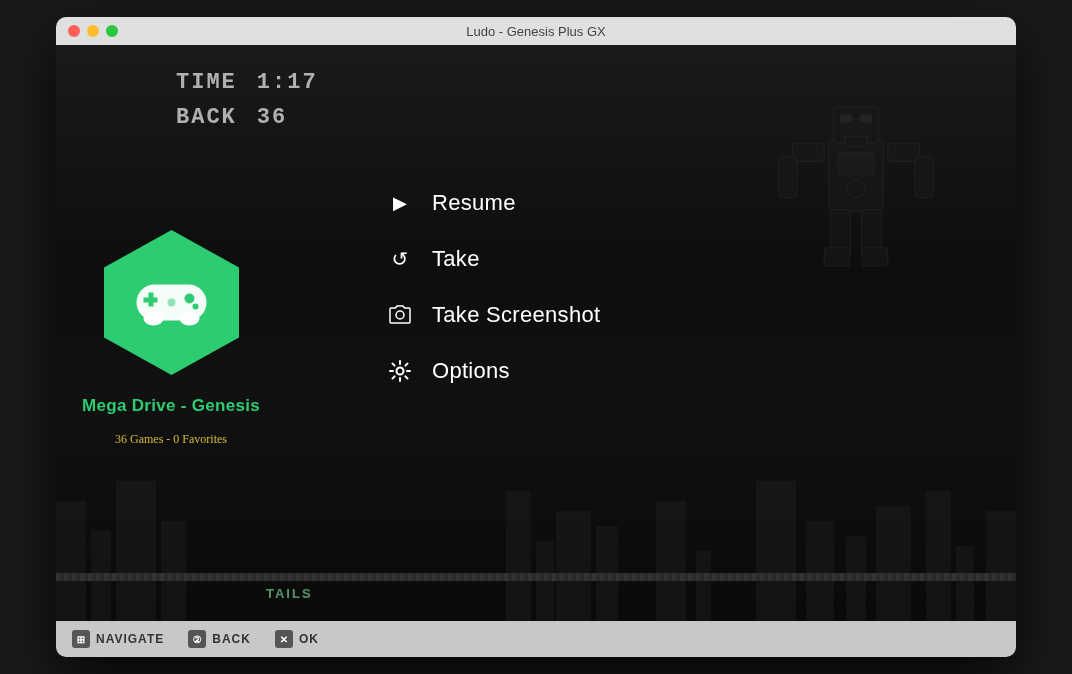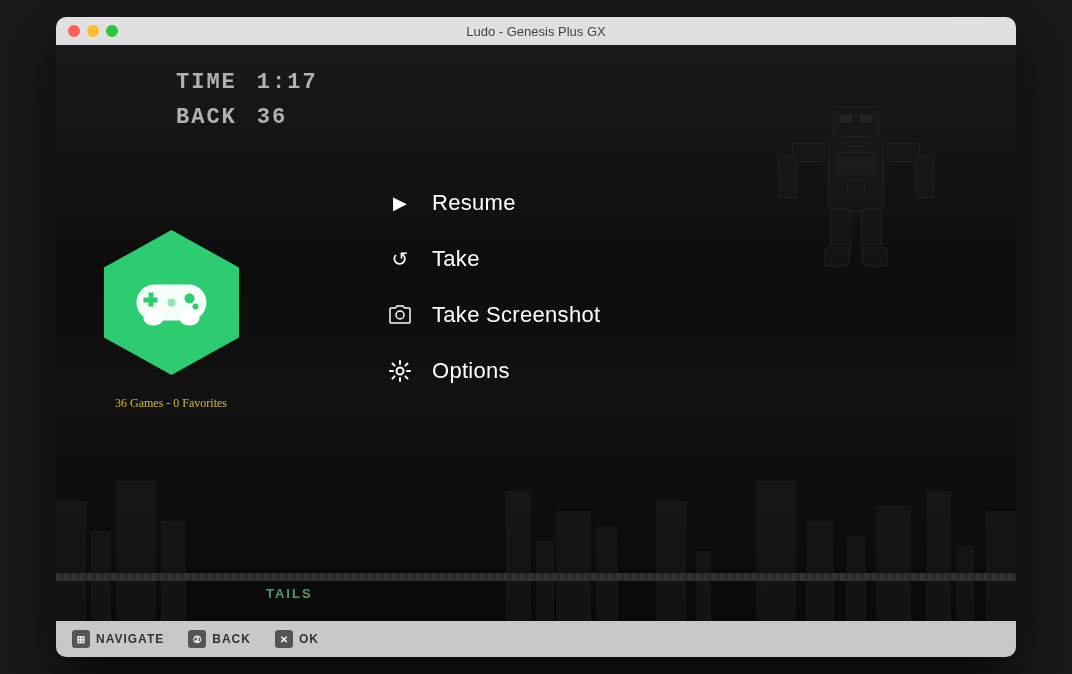--- a/index.html
+++ b/index.html
@@ -350,20 +350,21 @@
             <circle cx="24" cy="4" r="3" fill="#2ecc71"></circle>
 
             <circle cx="0" cy="0" r="4" fill="#2ecc71" opacity="0.5"></circle>
 
             <ellipse cx="-18" cy="16" rx="10" ry="7" fill="white"></ellipse>
             <ellipse cx="18" cy="16" rx="10" ry="7" fill="white"></ellipse>
           </g>
         </svg>
       </div>
 
+      <span class="console-name">Mega Drive - Genesis</span>
       <span class="games-count">36 Games - 0 Favorites</span>
     </div>
 
     <div class="menu-overlay">
 
       <div class="menu-item">
         <div class="menu-icon">▶</div>
         <span class="menu-label">Resume</span>
       </div>
 

